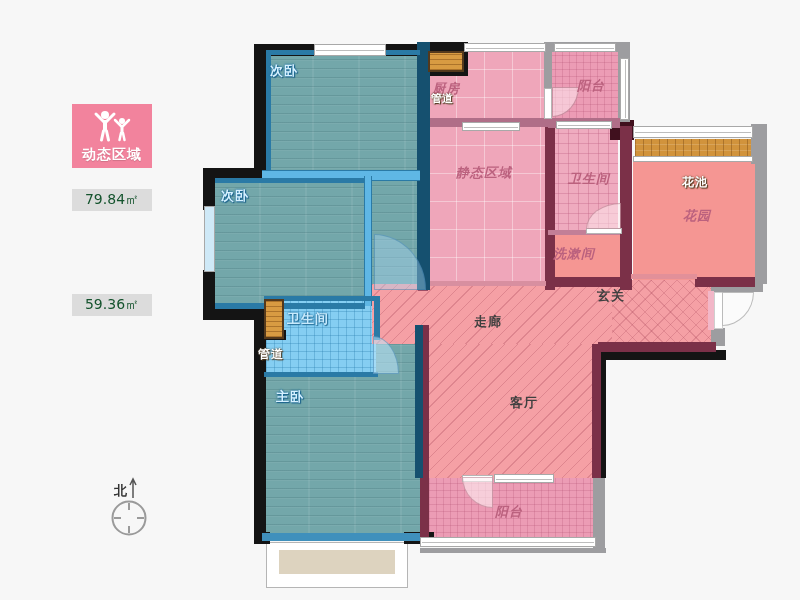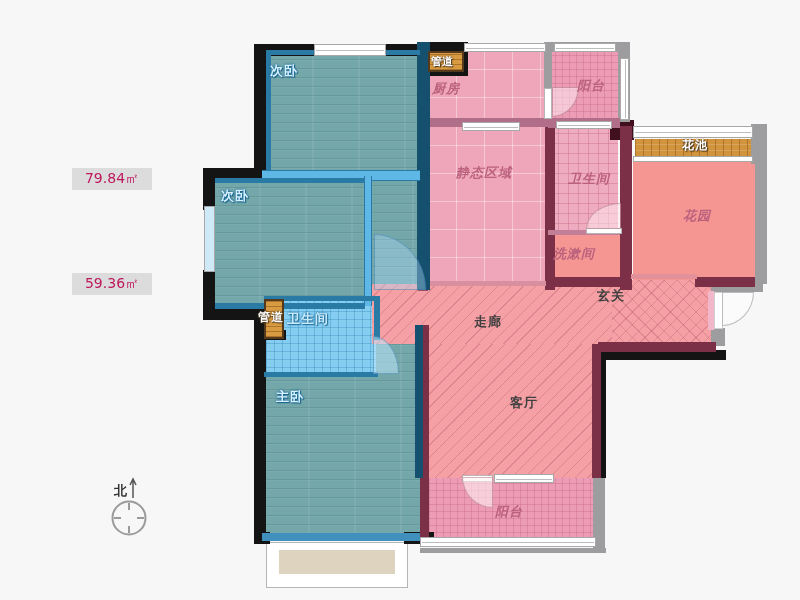--- a/index.html
+++ b/index.html
@@ -4,21 +4,21 @@
 <style>
   html,body{margin:0;padding:0;}
   body{font-family:"DejaVu Sans",sans-serif;background:#f7f7f7;}
   .stage{position:relative;width:800px;height:600px;background:#f7f7f7;overflow:hidden;}
   .abs{position:absolute;}
 
   
   .card{position:absolute;width:80px;height:64px;display:flex;flex-direction:column;align-items:center;justify-content:flex-end;}
   .card .ico{position:absolute;top:6px;left:0;right:0;display:flex;justify-content:center;}
   .card .cap{color:#fff;font-size:14px;font-weight:bold;letter-spacing:1px;margin-bottom:4px;text-shadow:0 1px 1px rgba(0,0,0,.15);}
-  .valstrip{position:absolute;width:80px;height:22px;background:#dcdcdc;color:#be185d;font-size:14px;display:flex;align-items:center;justify-content:center;}
+  .valstrip{position:absolute;width:80px;height:22px;background:#dcdcdc;color:#14532d;font-size:14px;display:flex;align-items:center;justify-content:center;margin-top:21px;}
 
   
   .teal{background-color:#73a7aa;background-image:
     repeating-linear-gradient(180deg, rgba(18,58,66,.14) 0 1px, rgba(255,255,255,.05) 1px 2px, transparent 2px 9px),
     repeating-linear-gradient(90deg, rgba(255,255,255,.07) 0 2px, transparent 2px 46px);}
   .bluegrid{background-color:#85cef2;background-image:
     repeating-linear-gradient(0deg, rgba(35,120,170,.30) 0 1px, transparent 1px 8px),
     repeating-linear-gradient(90deg, rgba(35,120,170,.30) 0 1px, transparent 1px 8px);}
   .pinkgrid{background-color:#efa6ba;background-image:
     repeating-linear-gradient(0deg, rgba(255,255,255,.38) 0 1px, transparent 1px 28px),
@@ -57,28 +57,45 @@
   .win-h::after{content:"";position:absolute;left:1px;right:1px;top:50%;height:1px;background:#bdbdbd;}
   .win-v::after{content:"";position:absolute;top:1px;bottom:1px;left:50%;width:1px;background:#bdbdbd;}
   .leaf{background:#fff;border:1px solid #b5b5b5;box-sizing:border-box;position:absolute;}
   .arc{position:absolute;box-sizing:border-box;}
 
   
   .lbl{position:absolute;font-size:13px;font-weight:bold;letter-spacing:1px;white-space:nowrap;}
   .lbl-blue{color:#d6f1ff;text-shadow:0 0 2px #1d6e9e,0 0 2px #1d6e9e,1px 1px 1px #17597f;}
   .lbl-pink{color:#bb617e;font-style:italic;}
   .lbl-rose{color:#404040;}
-  .lbl-white{color:#fff;font-size:12px;text-shadow:0 0 2px #4a3418,1px 1px 1px #4a3418;}
+  .lbl-white{color:#fff;font-size:12px;text-shadow:0 0 2px #4a3418,1px 1px 1px #4a3418;margin-top:37px;}
   .compass-n{position:absolute;font-size:13px;color:#333;font-weight:bold;}
 </style>
 </head>
 <body>
 
 <div class="stage">
 
+  <div class="card" style="left:72px;top:104px;background:#f2839d;">
+    <span class="ico">
+      <svg width="44" height="34" viewBox="0 0 44 34">
+        <g fill="#fff" stroke="#fff">
+          <circle cx="15" cy="5" r="4" stroke="none"></circle>
+          <path d="M13,10 h4 v11 h-4 z" stroke="none"></path>
+          <path d="M14,12 L6,4 M16,12 L24,4" stroke-width="3" fill="none" stroke-linecap="round"></path>
+          <path d="M13.5,21 l-2,9 M16.5,21 l2,9" stroke-width="3" fill="none" stroke-linecap="round"></path>
+          <circle cx="32" cy="11" r="3" stroke="none"></circle>
+          <path d="M30.5,15 h3 v8 h-3 z" stroke="none"></path>
+          <path d="M31,16 L25,10 M33,16 L39,10" stroke-width="2.5" fill="none" stroke-linecap="round"></path>
+          <path d="M31,23 l-1.5,7 M33,23 l1.5,7" stroke-width="2.5" fill="none" stroke-linecap="round"></path>
+        </g>
+      </svg>
+    </span>
+    <span class="cap">动态区域</span>
+  </div>
   <div class="valstrip" style="left:72px;top:168px;">79.84㎡</div>
 
   <div class="valstrip" style="left:72px;top:273px;">59.36㎡</div>
 
   <span class="compass-n" style="left:114px;top:482px;">北</span>
   <span class="abs" style="left:102px;top:476px;">
     <svg width="56" height="64" viewBox="0 0 56 64">
       <path d="M31,22 V4 M28,9 L31,3 L34,9" stroke="#555" fill="none" stroke-width="1.5"></path>
       <circle cx="27" cy="42" r="16.5" fill="none" stroke="#9a9a9a" stroke-width="2"></circle>
       <path d="M27,27 v7 M27,50 v7 M12,42 h7 M35,42 h7" stroke="#9a9a9a" stroke-width="2" fill="none"></path>

